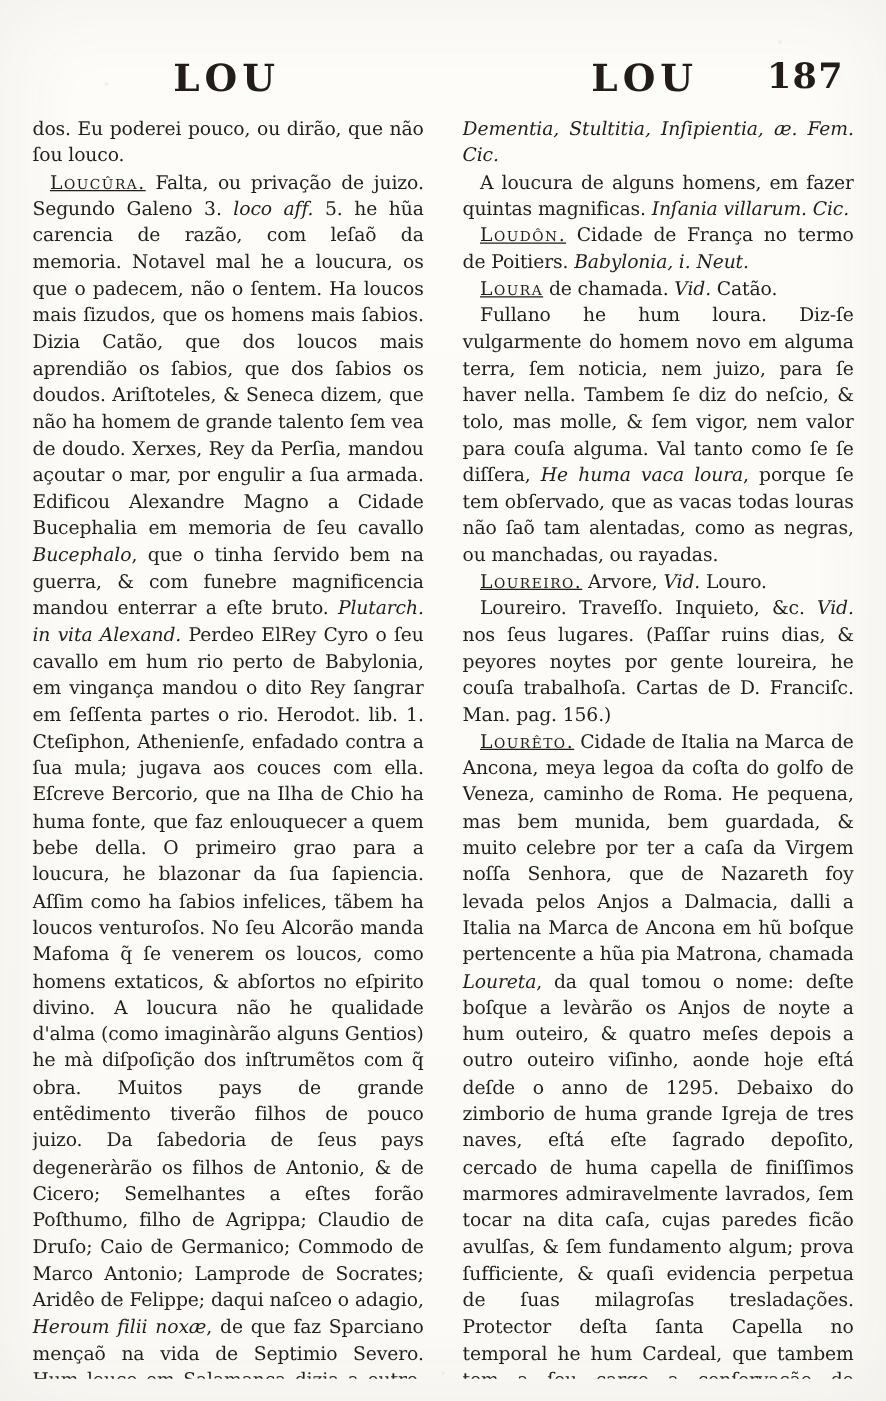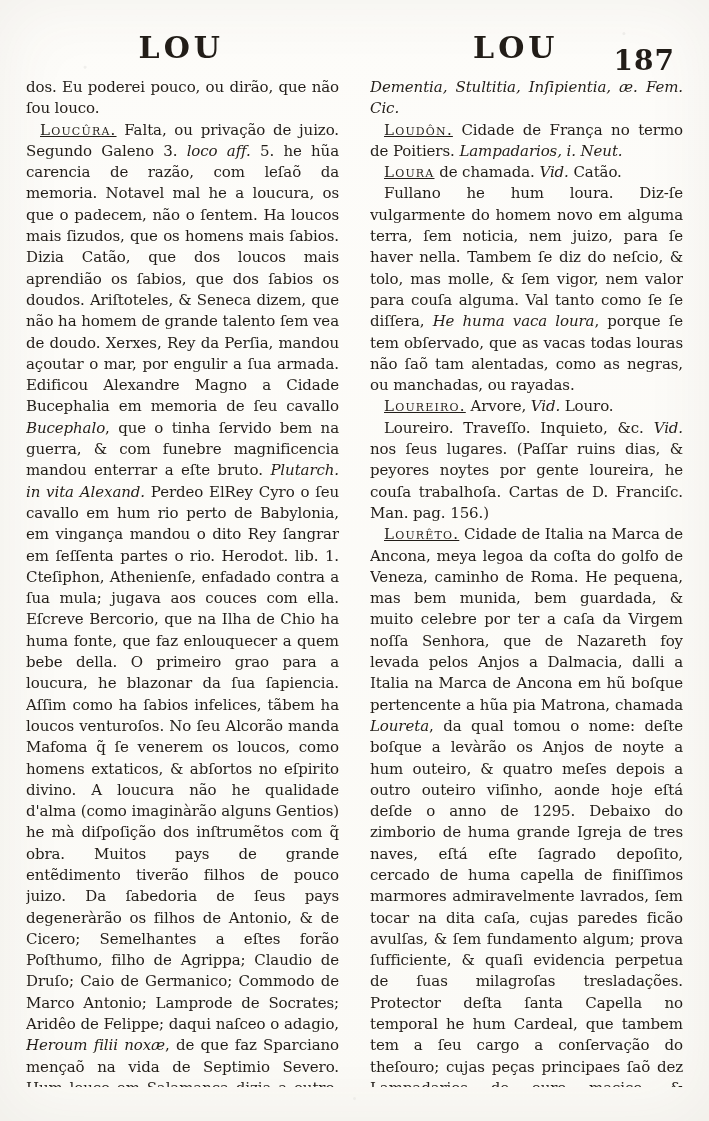--- a/index.html
+++ b/index.html
@@ -19,20 +19,21 @@
       linear-gradient(#fdfcf9, #fbfaf6);
     box-shadow: inset 0 0 70px rgba(80,70,50,0.07);
     overflow: hidden;
     font-family: "DejaVu Serif", "Liberation Serif", serif;
     color: #221d18;
   }
   .running-head {
     display: flex;
     padding: 30px 26px 6px 14px;
     align-items: flex-end;
+    margin-top: 16px;
   }
   .head-half {
     width: 50%;
     text-align: center;
     font-size: 30px;
     font-weight: bold;
     letter-spacing: 4px;
   }
   .head-half.right-half {
     position: relative;
@@ -85,21 +86,22 @@
 
   <div class="page-number">187</div>
 
   <div class="columns">
     <div class="column">
         <p class="para"><span class="rm">dos. Eu poderei pouco, ou dirão, que não ſou louco.</span></p>
         <p class="para indent"><span class="sc">Loucûra.</span><span class="rm"> Falta, ou privação de juizo. Segundo Galeno 3. </span><span class="it">loco aff.</span><span class="rm"> 5. he hũa carencia de razão, com leſaõ da memoria. Notavel mal he a loucura, os que o padecem, não o ſentem. Ha loucos mais ſizudos, que os homens mais ſabios. Dizia Catão, que dos loucos mais aprendião os ſabios, que dos ſabios os doudos. Ariſtoteles, &amp; Seneca dizem, que não ha homem de grande talento ſem vea de doudo. Xerxes, Rey da Perſia, mandou açoutar o mar, por engulir a ſua armada. Edificou Alexandre Magno a Cidade Bucephalia em memoria de ſeu cavallo </span><span class="it">Bucephalo</span><span class="rm">, que o tinha ſervido bem na guerra, &amp; com funebre magnificencia mandou enterrar a eſte bruto. </span><span class="it">Plutarch. in vita Alexand.</span><span class="rm"> Perdeo ElRey Cyro o ſeu cavallo em hum rio perto de Babylonia, em vingança mandou o dito Rey ſangrar em ſeſſenta partes o rio. Herodot. lib. 1. Cteſiphon, Athenienſe, enfadado contra a ſua mula; jugava aos couces com ella. Eſcreve Bercorio, que na Ilha de Chio ha huma fonte, que faz enlouquecer a quem bebe della. O primeiro grao para a loucura, he blazonar da ſua ſapiencia. Aſſim como ha ſabios infelices, tãbem ha loucos venturoſos. No ſeu Alcorão manda Mafoma q̃ ſe venerem os loucos, como homens extaticos, &amp; abſortos no eſpirito divino. A loucura não he qualidade d'alma (como imaginàrão alguns Gentios) he mà diſpoſição dos inſtrumẽtos com q̃ obra. Muitos pays de grande entẽdimento tiverão filhos de pouco juizo. Da ſabedoria de ſeus pays degeneràrão os filhos de Antonio, &amp; de Cicero; Semelhantes a eſtes forão Poſthumo, filho de Agrippa; Claudio de Druſo; Caio de Germanico; Commodo de Marco Antonio; Lamprode de Socrates; Aridêo de Felippe; daqui naſceo o adagio, </span><span class="it">Heroum filii noxæ</span><span class="rm">, de que faz Sparciano mençaõ na vida de Septimio Severo. Hum louco em Salamanca dizia a outro, porque lho chamava, que de ſetenta, &amp; tantas eſpecies de loucura, como ſe podia eſcapar de alguma. Loucura. </span></p>
       </div>
     <div class="column">
     <p class="para"><span class="it">Dementia, Stultitia, Inſipientia, æ. Fem. Cic.</span></p>
-        <p class="para indent"><span class="sc">Loudôn.</span><span class="rm"> Cidade de França no termo de Poitiers. </span><span class="it">Lampadarios, i. Neut.</span></p>
+        <p class="para indent"><span class="rm">A loucura de alguns homens, em fazer quintas magnificas. </span><span class="it">Inſania villarum. Cic.</span></p>
+        <p class="para indent"><span class="sc">Loudôn.</span><span class="rm"> Cidade de França no termo de Poitiers. </span><span class="it">Babylonia, i. Neut.</span></p>
         <p class="para indent"><span class="sc">Loura</span><span class="rm"> de chamada. </span><span class="it">Vid.</span><span class="rm"> Catão.</span></p>
         <p class="para indent"><span class="rm">Fullano he hum loura. Diz-ſe vulgarmente do homem novo em alguma terra, ſem noticia, nem juizo, para ſe haver nella. Tambem ſe diz do neſcio, &amp; tolo, mas molle, &amp; ſem vigor, nem valor para couſa alguma. Val tanto como ſe ſe diſſera, </span><span class="it">He huma vaca loura</span><span class="rm">, porque ſe tem obſervado, que as vacas todas louras não ſaõ tam alentadas, como as negras, ou manchadas, ou rayadas.</span></p>
         <p class="para indent"><span class="sc">Loureiro.</span><span class="rm"> Arvore, </span><span class="it">Vid.</span><span class="rm"> Louro.</span></p>
         <p class="para indent"><span class="rm">Loureiro. Traveſſo. Inquieto, &amp;c. </span><span class="it">Vid.</span><span class="rm"> nos ſeus lugares. (Paſſar ruins dias, &amp; peyores noytes por gente loureira, he couſa trabalhoſa. Cartas de D. Franciſc. Man. pag. 156.)</span></p>
         <p class="para indent"><span class="sc">Lourêto.</span><span class="rm"> Cidade de Italia na Marca de Ancona, meya legoa da coſta do golfo de Veneza, caminho de Roma. He pequena, mas bem munida, bem guardada, &amp; muito celebre por ter a caſa da Virgem noſſa Senhora, que de Nazareth foy levada pelos Anjos a Dalmacia, dalli a Italia na Marca de Ancona em hũ boſque pertencente a hũa pia Matrona, chamada </span><span class="it">Loureta</span><span class="rm">, da qual tomou o nome: deſte boſque a levàrão os Anjos de noyte a hum outeiro, &amp; quatro meſes depois a outro outeiro viſinho, aonde hoje eſtá deſde o anno de 1295. Debaixo do zimborio de huma grande Igreja de tres naves, eſtá eſte ſagrado depoſito, cercado de huma capella de finiſſimos marmores admiravelmente lavrados, ſem tocar na dita caſa, cujas paredes ficão avulſas, &amp; ſem fundamento algum; prova ſufficiente, &amp; quaſi evidencia perpetua de ſuas milagroſas tresladações. Protector deſta ſanta Capella no temporal he hum Cardeal, que tambem tem a ſeu cargo a conſervação do theſouro; cujas peças principaes ſaõ dez Lampadarios de ouro maciço, &amp; quarenta de prata, que ſempre</span></p>
       </div>
   </div>
 
 </div>
 

